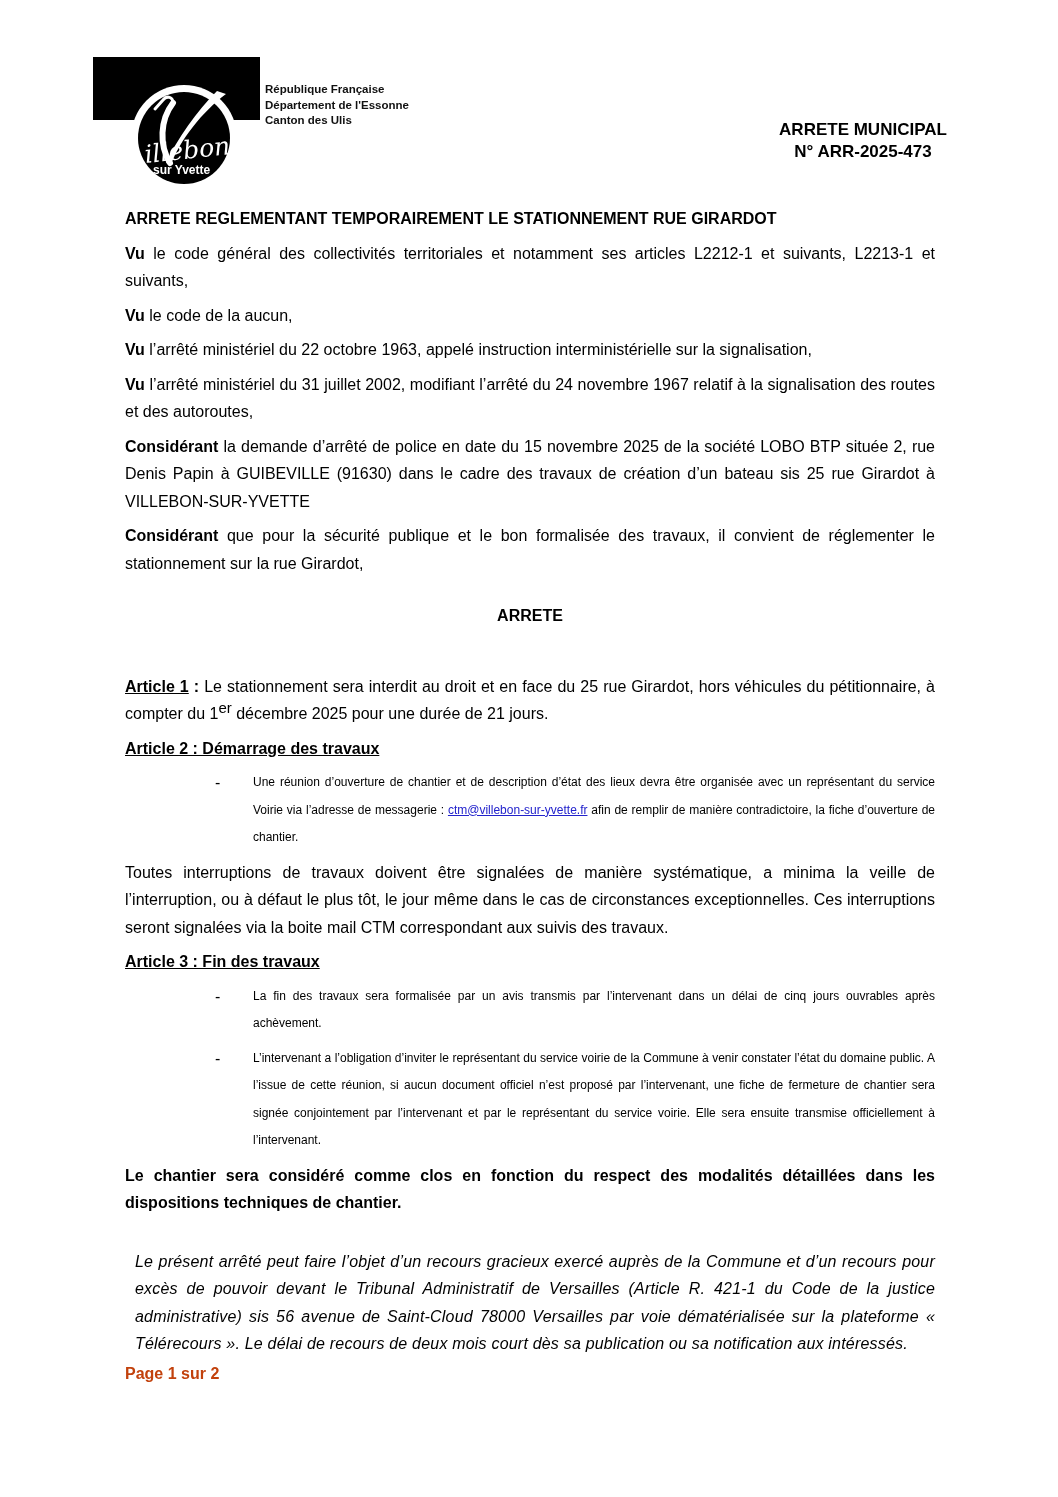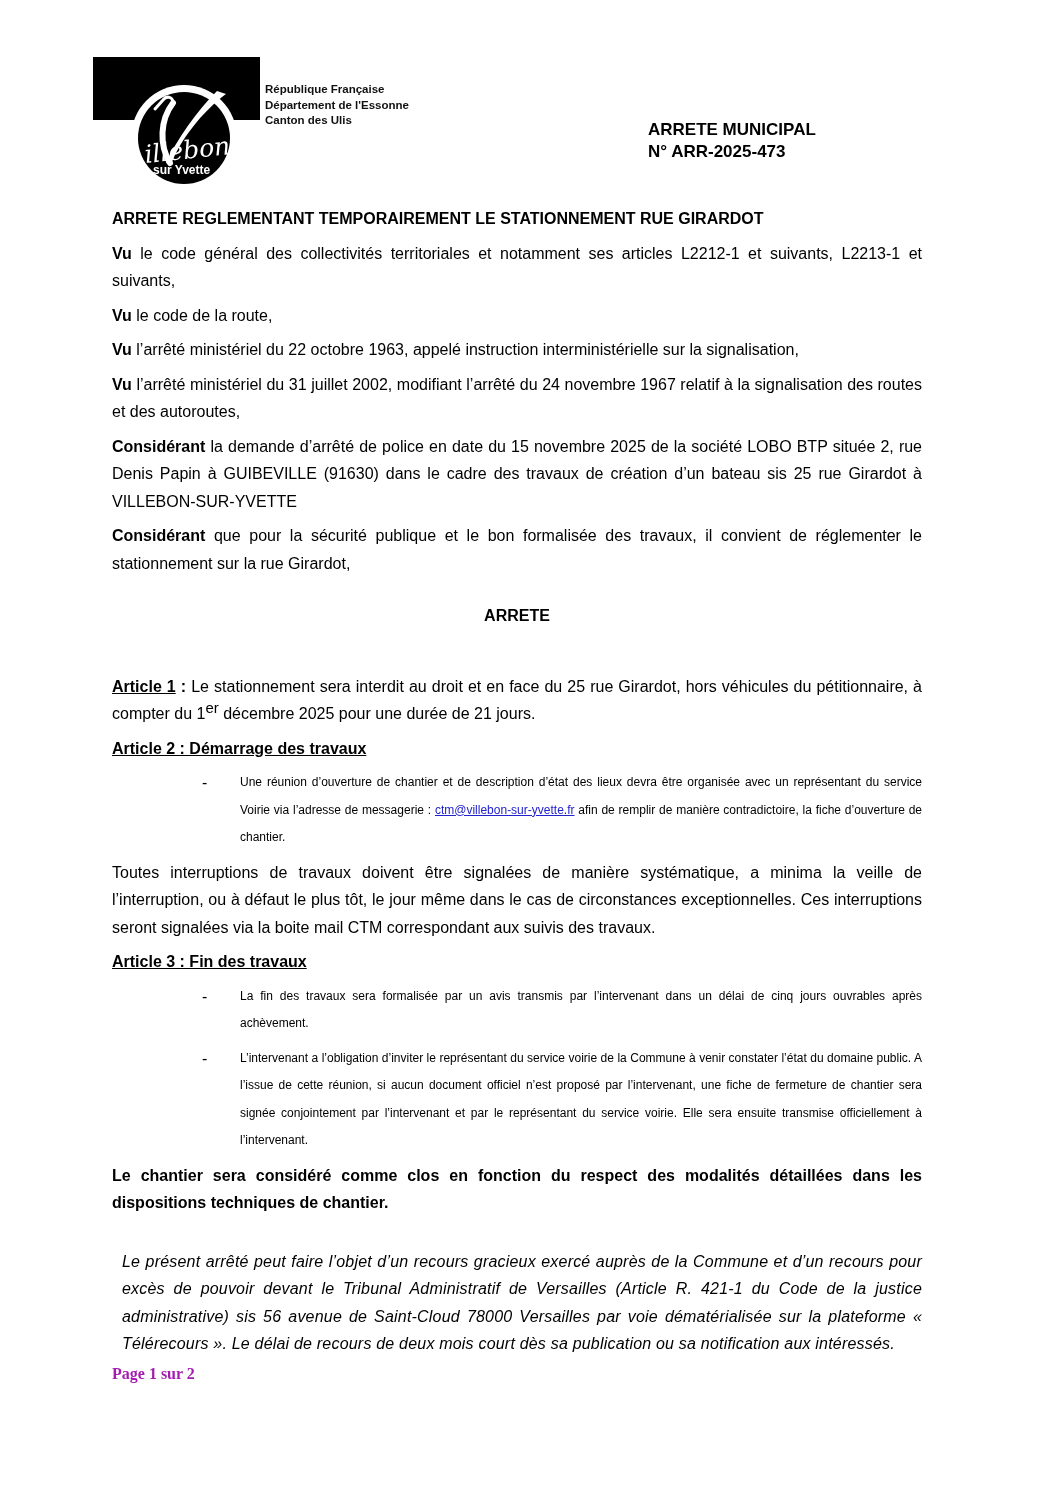--- a/index.html
+++ b/index.html
@@ -3,40 +3,40 @@
 <meta charset="utf-8">
 <style>
   html,body { margin:0; padding:0; background:#ffffff; }
   .page {
     position:relative; width:1058px; height:1497px; background:#ffffff;
     font-family:"Liberation Sans", sans-serif; color:#000; overflow:hidden;
   }
   
   .logo-block { position:absolute; left:93px; top:57px; width:170px; height:140px; }
   .org-lines { position:absolute; left:265px; top:82px; font-size:11.5px; font-weight:600; line-height:15.5px; color:#111; }
-  .doc-head { position:absolute; left:648px; top:119px; width:360px; 
+  .doc-head { position:absolute; left:683px; top:119px; width:360px; text-align:center;
               font-weight:bold; font-size:17px; line-height:21.5px; }
   
-  .content { position:absolute; left:112px; top:205px; width:810px; }
+  .content { position:absolute; left:125px; top:205px; width:810px; }
   .content p { font-size:16px; line-height:27.5px; margin:0 0 7px 0; text-align:justify; }
   .doc-title { font-weight:bold; text-align:left !important; }
   .lead { font-weight:bold;margin-top:32px; }
   .arrete-h { text-align:center !important; font-weight:bold; margin:25px 0 43px 0 !important; }
   .art-label { font-weight:bold; text-decoration:underline; }
   .art-sep { font-weight:bold; }
   .art-heading { font-weight:bold; text-decoration:underline; text-align:left; }
   .bold-para { font-weight:bold; }
   sup { font-size:15px; line-height:0; }
   a.mail { color:#2222cc; text-decoration:underline; }
   .bullet { display:flex; margin:0 0 7px 0; }
   .bullet .dash { flex:0 0 38px; margin-left:90px; font-size:16px; line-height:27.5px; }
   .bullet .btext { flex:1; font-size:12px; line-height:27.5px; text-align:justify; }
   
   .footer-recourse { margin:31px 0 0 10px !important; font-size:15px; line-height:23px; letter-spacing:0.2px;font-style:italic; }
-  .pagenum { text-align:center; color:#a21caf; font-weight:bold; font-size:14px; margin:2px 0 0 0 !important;font-family:Liberation Serif, serif; }
+  .pagenum { text-align:center; color:#c2410c; font-weight:bold; font-size:14px; margin:2px 0 0 0 !important; }
 </style>
 </head>
 <body>
 
 <div class="page">
 
   <div class="logo-block">
     <svg width="170" height="140" viewBox="0 0 170 140">
       <rect x="0" y="0" width="167" height="63" fill="#000"></rect>
       <circle cx="91" cy="81" r="53" fill="#fff"></circle>
@@ -60,21 +60,21 @@
     <div>ARRETE MUNICIPAL</div>
     <div>N° ARR-2025-473</div>
   </div>
 
   <div class="content">
 
     <p class="doc-title">ARRETE REGLEMENTANT TEMPORAIREMENT LE STATIONNEMENT RUE GIRARDOT</p>
 
     <p><span class="lead">Vu</span><span> le code général des collectivités territoriales et notamment ses articles L2212-1 et suivants, L2213-1 et suivants,</span></p>
 
-    <p><span class="lead">Vu</span><span> le code de la route,</span></p>
+    <p><span class="lead">Vu</span><span> le code de la aucun,</span></p>
 
     <p><span class="lead">Vu</span><span> l’arrêté ministériel du 22 octobre 1963, appelé instruction interministérielle sur la signalisation,</span></p>
 
     <p><span class="lead">Vu</span><span> l’arrêté ministériel du 31 juillet 2002, modifiant l’arrêté du 24 novembre 1967 relatif à la signalisation des routes et des autoroutes,</span></p>
 
     <p><span class="lead">Considérant</span><span> la demande d’arrêté de police en date du 15 novembre 2025 de la société LOBO BTP située 2, rue Denis Papin à GUIBEVILLE (91630) dans le cadre des travaux de création d’un bateau sis 25 rue Girardot à VILLEBON-SUR-YVETTE</span></p>
 
     <p><span class="lead">Considérant</span><span> que pour la sécurité publique et le bon formalisée des travaux, il convient de réglementer le stationnement sur la rue Girardot,</span></p>
 
     <p class="arrete-h">ARRETE</p>

